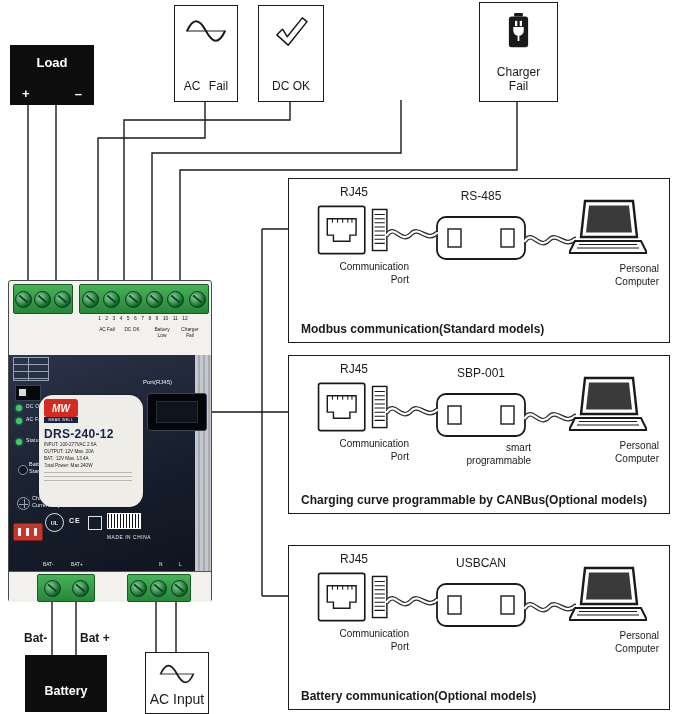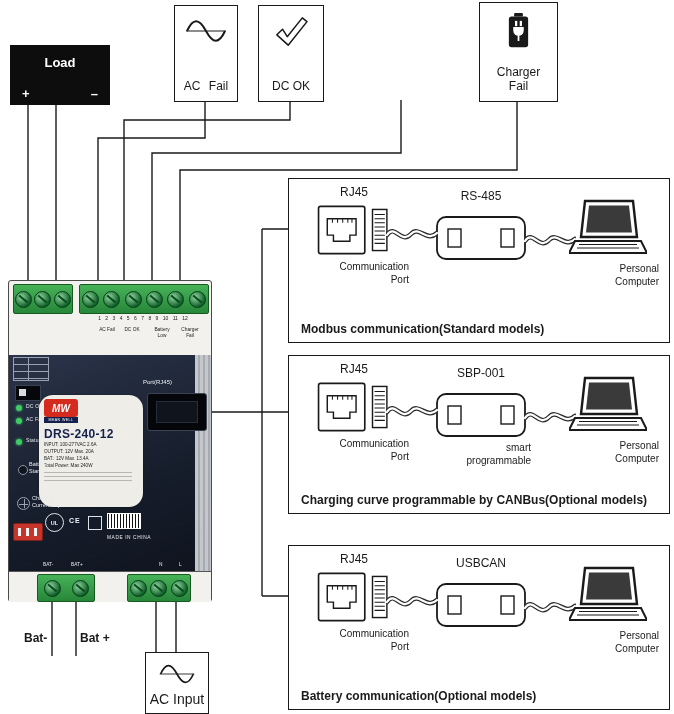--- a/index.html
+++ b/index.html
@@ -6,21 +6,21 @@
   .canvas{position:relative;width:674px;height:714px;background:#fff;
           font-family:"Liberation Sans",sans-serif;color:#1a1a1a;overflow:hidden;}
   .abs{position:absolute;}
   .preline{white-space:pre-line;}
   svg{display:block;}
 
   
   .wires{position:absolute;left:0;top:0;z-index:0;}
 
   
-  .load-box{left:10px;top:45px;width:100px;height:60px;background:#0d0d0d;color:#fff;z-index:2;}
+  .load-box{left:10px;top:45px;width:84px;height:60px;background:#0d0d0d;color:#fff;z-index:2;}
   .load-box .ld{position:absolute;top:10px;left:0;right:0;text-align:center;font-size:13px;font-weight:bold;}
   .load-box .pm{position:absolute;bottom:4px;left:12px;right:12px;display:flex;justify-content:space-between;font-size:13px;font-weight:bold;}
 
   
   .ind{background:#fff;border:1.4px solid #1a1a1a;z-index:2;display:flex;flex-direction:column;align-items:center;}
   .ind .icn{margin-top:10px;}
   .ind .lbl{margin-top:auto;margin-bottom:7px;font-size:12px;text-align:center;line-height:1.15;}
   .ind-ac{left:174px;top:5px;width:62px;height:95px;}
   .ind-dc{left:258px;top:5px;width:64px;height:95px;}
   .ind-batt{left:344px;top:2px;width:114px;height:98px;}
@@ -356,20 +356,23 @@
         <use href="#sym-laptop"></use>
       </svg>
     <div class="cb-sub pc-txt preline">Personal
 Computer</div>
     <div class="cb-caption">Battery communication(Optional models)</div>
   </div>
 
   <div class="abs bat-lbl" style="left:24px;top:631px">Bat-</div>
   <div class="abs bat-lbl" style="left:80px;top:631px">Bat +</div>
 
+  <div class="abs battery-box">
+    <span>Battery</span>
+  </div>
 
   <div class="abs acin-box">
     <svg class="icn" width="38" height="26" viewBox="0 0 44 30">
         <use href="#sym-sine"></use>
       </svg>
     <div class="lbl">AC Input</div>
   </div>
 
 </div>
 

